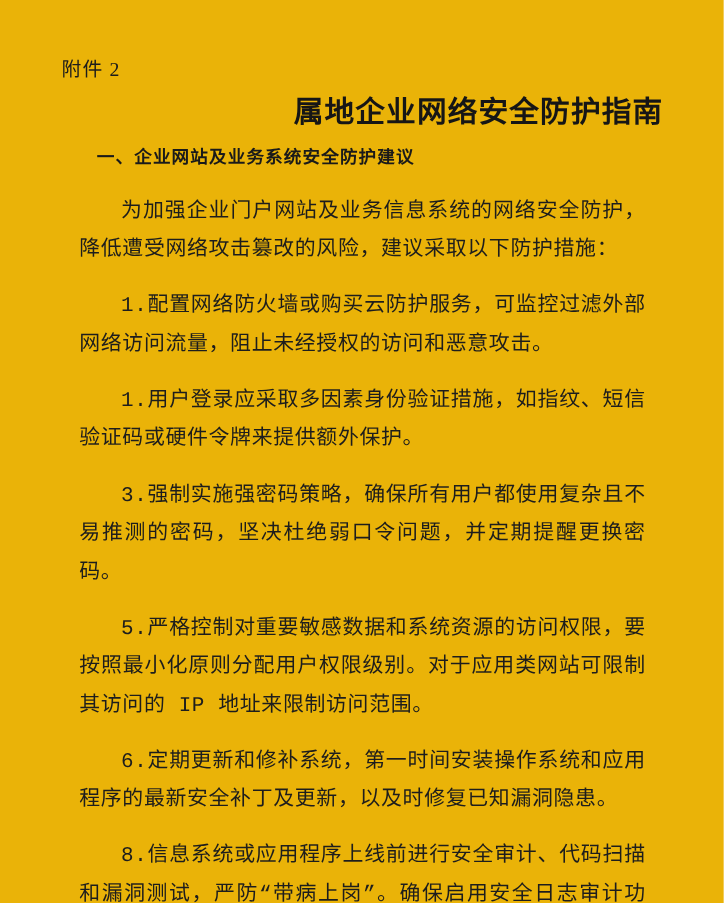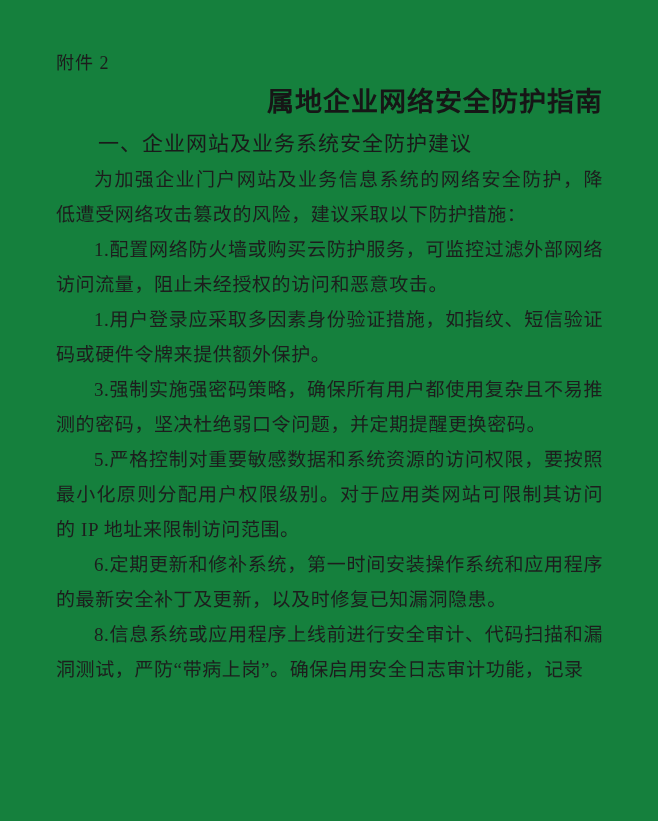--- a/index.html
+++ b/index.html
@@ -5,21 +5,21 @@
   html, body {
     margin: 0;
     padding: 0;
     background: #ffffff;
   }
   .page {
     position: relative;
     width: 658px;
     height: 821px;
     box-sizing: border-box;
-    background: #15803d;
+    background: #eab308;
     color: #1c1c1c;
     overflow: hidden;
     padding: 50px 55px 0 56px;
   }
   .attachment {
     font-family: "Liberation Serif", "DejaVu Serif", serif;
     font-size: 18px;
     line-height: 26px;
     letter-spacing: 1px;
   }
@@ -29,33 +29,33 @@
     font-weight: 700;
     font-size: 27px;
     line-height: 34px;
     text-align: right;
     letter-spacing: 1px;
     color: #161616;
   }
   .section-heading {
     margin: 10px 0 0 0;
     font-family: "Liberation Sans", "DejaVu Sans", sans-serif;
-    font-weight: 400;
-    font-size: 21px;
+    font-weight: 700;
+    font-size: 16px;
     line-height: 30px;
     text-indent: 2em;
     letter-spacing: 1px;
     color: #1a1a1a;
   }
   .body-text {
     margin-top: 3px;
   }
   .body-text p {
-    margin: 0;
-    font-family: Liberation Serif, serif;
+    margin: 16px;
+    font-family: Liberation Mono, monospace;
     font-size: 19px;
     line-height: 35px;
     letter-spacing: 0.6px;
     text-indent: 2em;
     text-align: justify;
     color: #1d1d1d;
   }
 </style>
 </head>
 <body>

